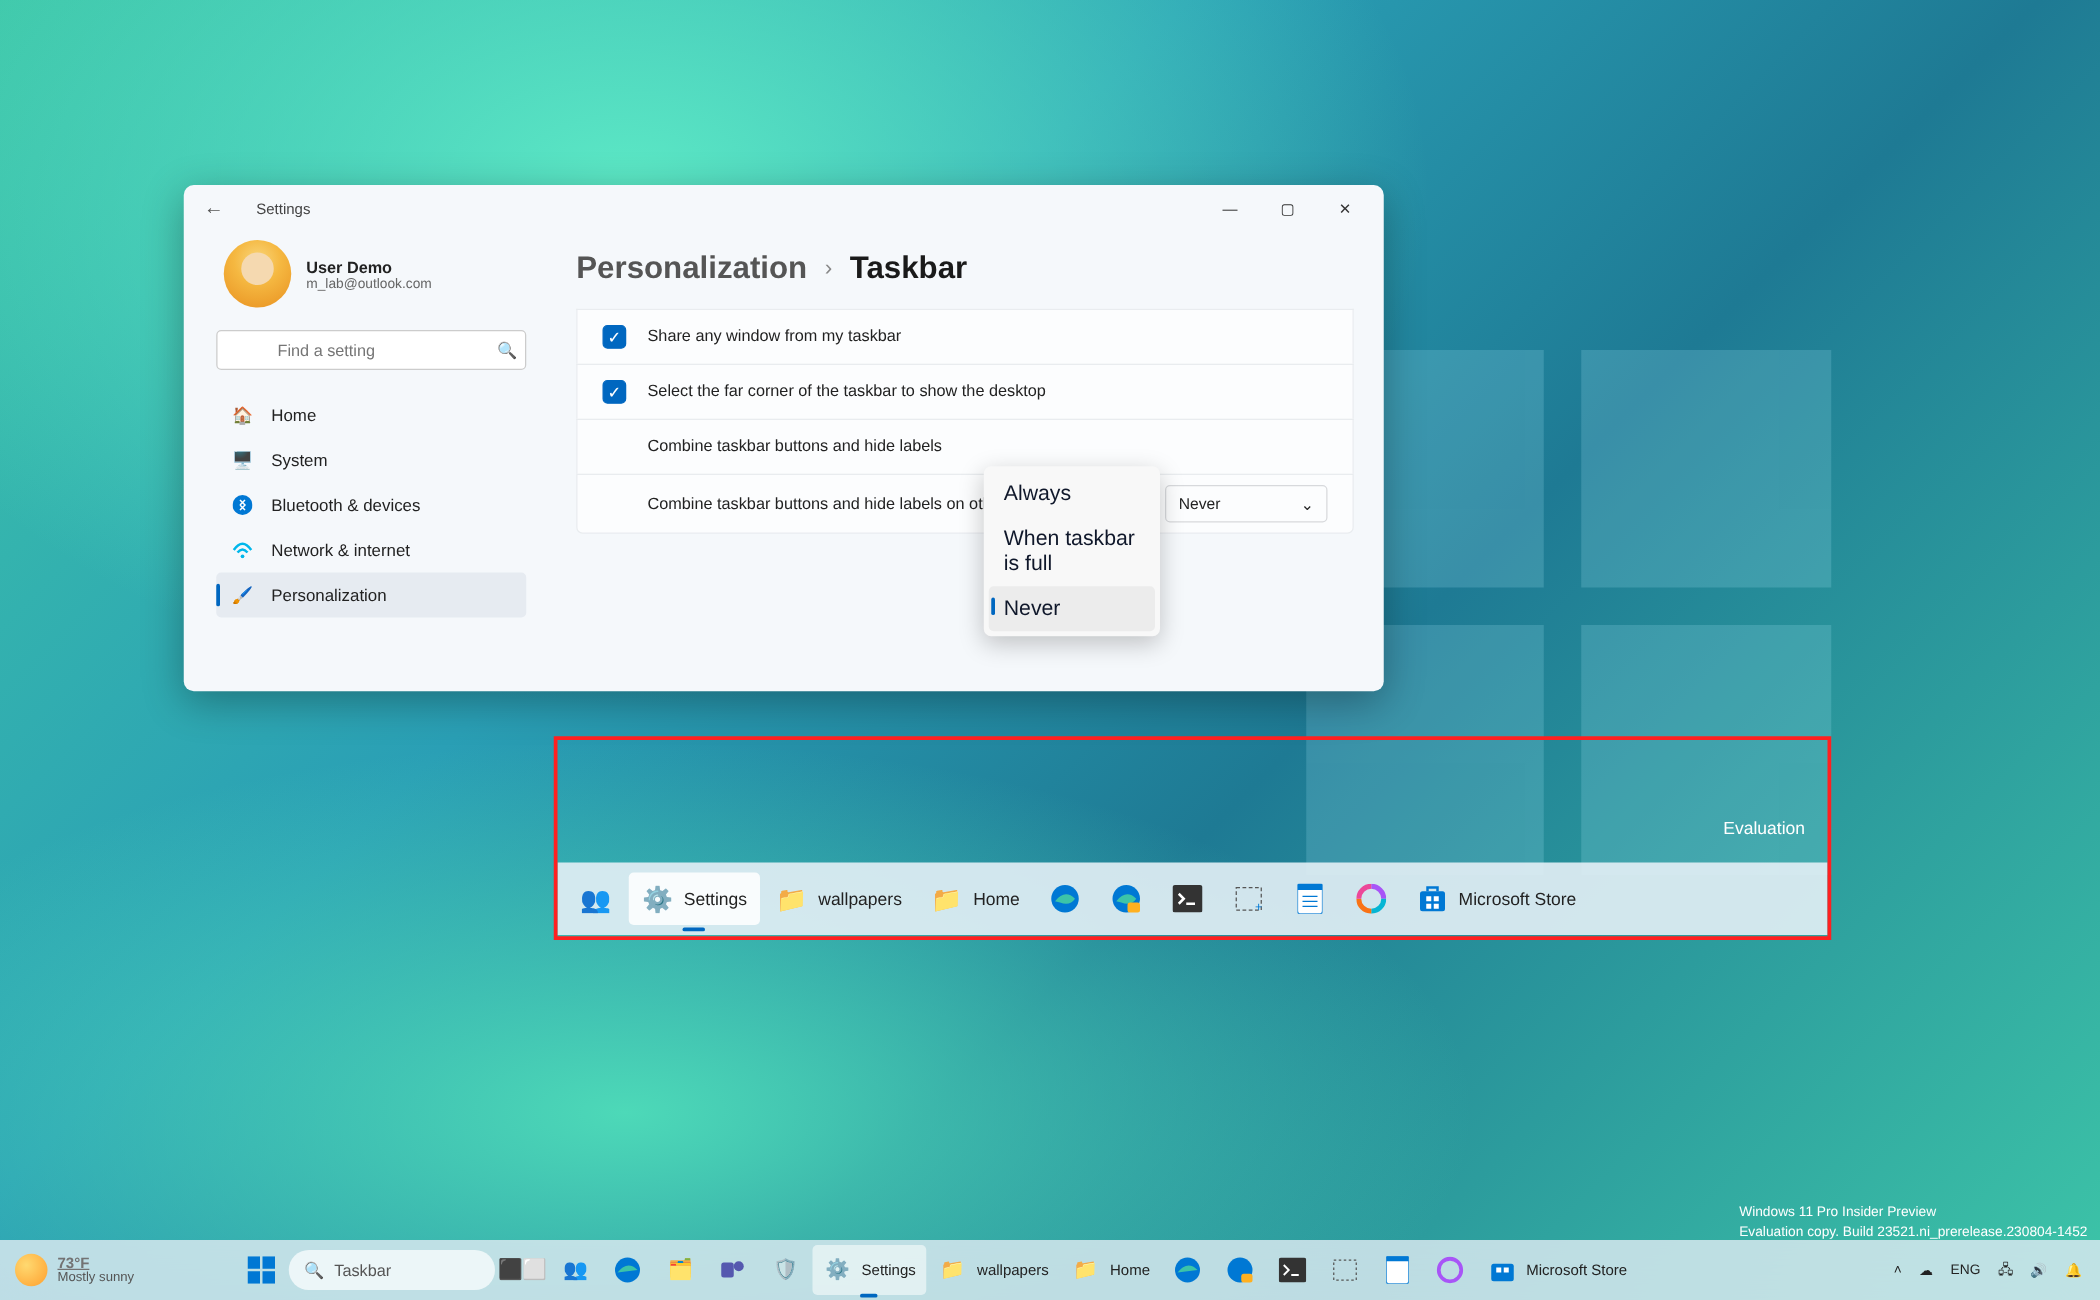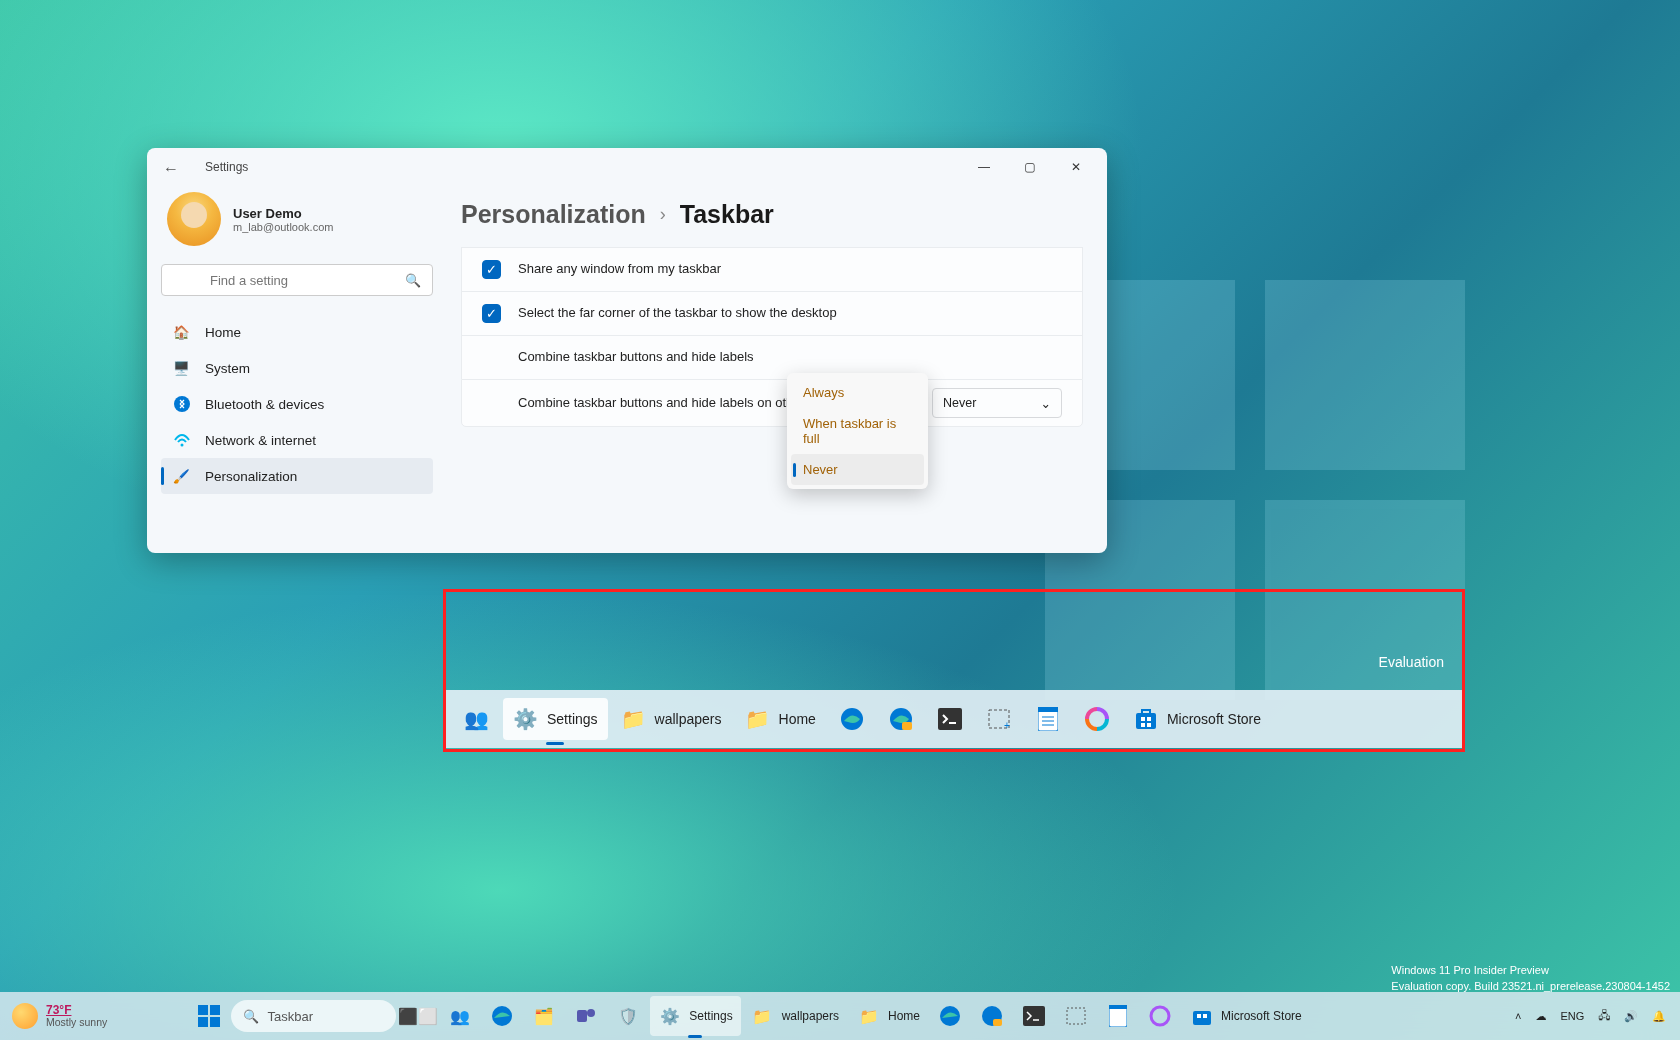--- a/index.html
+++ b/index.html
@@ -9,21 +9,21 @@
 .bg-win .q1{left:0;top:0;width:190px;height:190px}.bg-win .q2{right:0;top:0;width:200px;height:190px}.bg-win .q3{left:0;bottom:0;width:190px;height:200px}.bg-win .q4{right:0;bottom:0;width:200px;height:200px}
 .swoosh1 { position:absolute; width:1400px; height:900px; left:-200px; top:-300px; border-radius:50%; background:radial-gradient(ellipse,#5ce8c5 0%,transparent 65%); }
 .swoosh2 { position:absolute; width:1600px; height:700px; left:-300px; bottom:-200px; border-radius:50%; background:radial-gradient(ellipse,#4dd9b8 0%,transparent 60%); }
 .settings-window { position:absolute; left:147px; top:148px; width:960px; height:405px; background:#f5f8fb; border-radius:8px; box-shadow:0 8px 32px rgba(0,0,0,.3); display:flex; flex-direction:column; }
 .titlebar { height:38px; display:flex; align-items:center; padding:0 8px; }
 .tb-back { width:32px; height:32px; display:flex; align-items:center; justify-content:center; border-radius:4px; cursor:pointer; font-size:16px; color:#555; }
 .tb-title { font-size:12px; color:#444; margin-left:18px; }
 .tb-spacer { flex:1; }
 .tb-btn { width:46px; height:32px; display:flex; align-items:center; justify-content:center; cursor:pointer; font-size:12px; color:#333; }
 .window-body { flex:1; display:flex; }
-.sidebar { width:300px; padding:0 14px; }
+.sidebar { width:300px; padding:0 26px; }
 .user-row { display:flex; align-items:center; padding:6px 6px 18px; gap:12px; }
 .avatar { width:54px; height:54px; border-radius:50%; background:radial-gradient(circle at 50% 30%,#f9d67b 0%,#f5b841 40%,#e89020 100%); position:relative; }
 .avatar::after{content:"";position:absolute;left:14px;top:10px;width:26px;height:26px;border-radius:50%;background:#f5d9b0;}
 .user-name { font-size:13px; font-weight:600; color:#222; }
 .user-email { font-size:11px; color:#666; }
 .search-box { display:flex; align-items:center; height:32px; background:#fff; border:1px solid #ccc; border-radius:4px; padding:0 10px; margin-bottom:18px; }
 .search-box input { flex:1; border:none; outline:none; font-size:13px; background:transparent;margin-left:38px; }
 .search-box .sicon { font-size:13px; color:#666; }
 .nav-item { display:flex; align-items:center; height:36px; padding:0 12px; gap:14px; border-radius:4px; cursor:pointer; font-size:13.5px; color:#222; }
 .nav-item.active { background:#e6ebf1; position:relative; }
@@ -35,36 +35,36 @@
 .bc-part.parent { color:#555; }
 .bc-sep { font-size:18px; color:#888; }
 .setting-row { display:flex; align-items:center; min-height:44px; padding:8px 20px 8px 56px; background:#fcfdfe; border:1px solid #e9ecef; border-bottom:none; font-size:13px; color:#222; position:relative; }
 .setting-row:first-child { border-top-left-radius:5px; border-top-right-radius:5px; }
 .setting-row:last-child { border-bottom:1px solid #e9ecef; border-bottom-left-radius:5px; border-bottom-right-radius:5px; }
 .chk { position:absolute; left:20px; width:19px; height:19px; border-radius:4px; border:1.5px solid #888; display:flex; align-items:center; justify-content:center; }
 .chk.on { background:#0067c0; border-color:#0067c0; color:#fff; font-size:13px; }
 .row-label { flex:1; line-height:1.3; }
 .row-control { width:130px; height:30px; background:#fcfdfe; border:1px solid #d7d9dc; border-radius:4px; display:flex; align-items:center; justify-content:space-between; padding:0 10px; font-size:12.5px; cursor:pointer; }
 .dropdown-menu { position:absolute; left:787px; top:373px; width:141px; background:#f8f8f8; border-radius:6px; box-shadow:0 6px 20px rgba(0,0,0,.22); padding:4px; z-index:50; }
-.dd-item { padding:8px 12px; font-size:13px; color:#a16207; border-radius:4px; cursor:pointer; position:relative; }
+.dd-item { padding:8px 12px; font-size:17px; color:#0f172a; border-radius:4px; cursor:pointer; position:relative; }
 .dd-item.sel { background:#ececec; }
 .dd-item.sel::before { content:""; position:absolute; left:2px; top:9px; width:2.5px; height:14px; background:#0067c0; border-radius:2px; }
 .highlight-box { position:absolute; left:443px; top:589px; width:1022px; height:163px; border:3px solid #ff2020; z-index:40; }
 .inset-taskbar { position:absolute; left:446px; top:690px; width:1016px; height:58px; background:rgba(225,238,244,.92); display:flex; align-items:center; padding:13px 8px; gap:3px; z-index:35; }
 .it-item { display:flex; align-items:center; height:42px; padding:0 10px; gap:8px; border-radius:4px; cursor:pointer; font-size:14px; color:#222; }
 .it-item.active { background:rgba(255,255,255,.85); position:relative; }
 .it-item.active::after { content:""; position:absolute; bottom:-5px; left:50%; transform:translateX(-50%); width:18px; height:3px; background:#0067c0; border-radius:2px; }
 .it-icon { width:26px; height:26px; display:flex; align-items:center; justify-content:center; font-size:20px; }
 .eval-text { position:absolute; right:18px; top:-36px; color:#fff; font-size:14px; }
 .watermark { position:absolute; right:10px; bottom:46px; text-align:left; color:#fff; font-size:11px; line-height:1.4; }
 .main-taskbar { position:absolute; left:0; bottom:0; width:100%; height:48px; background:rgba(215,232,238,.85); backdrop-filter:blur(20px); display:flex; align-items:center; }
 .weather { display:flex; align-items:center; gap:8px; padding:0 12px; cursor:pointer; }
 .weather-icon { width:26px; height:26px; border-radius:50%; background:radial-gradient(circle at 35% 35%,#ffd970,#ff9f2e); }
 .weather-text { line-height:1.1; }
-.weather-temp { font-size:12px; font-weight:600; color:#be185d;text-decoration:underline; }
+.weather-temp { font-size:12px; font-weight:600; color:#737373;text-decoration:underline; }
 .weather-cond { font-size:10.5px; color:#555; }
 .tb-center { flex:1; display:flex; align-items:center; justify-content:flex-start; gap:2px; padding-left:70px; }
 .tbc-item { display:flex; align-items:center; height:40px; padding:0 8px; gap:7px; border-radius:4px; cursor:pointer; font-size:12px; color:#222; }
 .tbc-item.active { background:rgba(255,255,255,.55); position:relative; }
 .tbc-item.active::after { content:""; position:absolute; bottom:-2px; left:50%; transform:translateX(-50%); width:14px; height:3px; background:#0067c0; border-radius:2px; }
 .tbc-icon { width:24px; height:24px; display:flex; align-items:center; justify-content:center; font-size:16px; }
 .search-pill { display:flex; align-items:center; height:32px; width:165px; background:rgba(255,255,255,.7); border-radius:16px; padding:0 12px; gap:8px; cursor:text; font-size:13px; color:#555; }
 .systray { display:flex; align-items:center; gap:2px; padding:0 8px; }
 .tray-item { padding:0 6px; height:40px; display:flex; align-items:center; font-size:11px; color:#222; cursor:pointer; border-radius:4px; }
 svg { display:block; }

